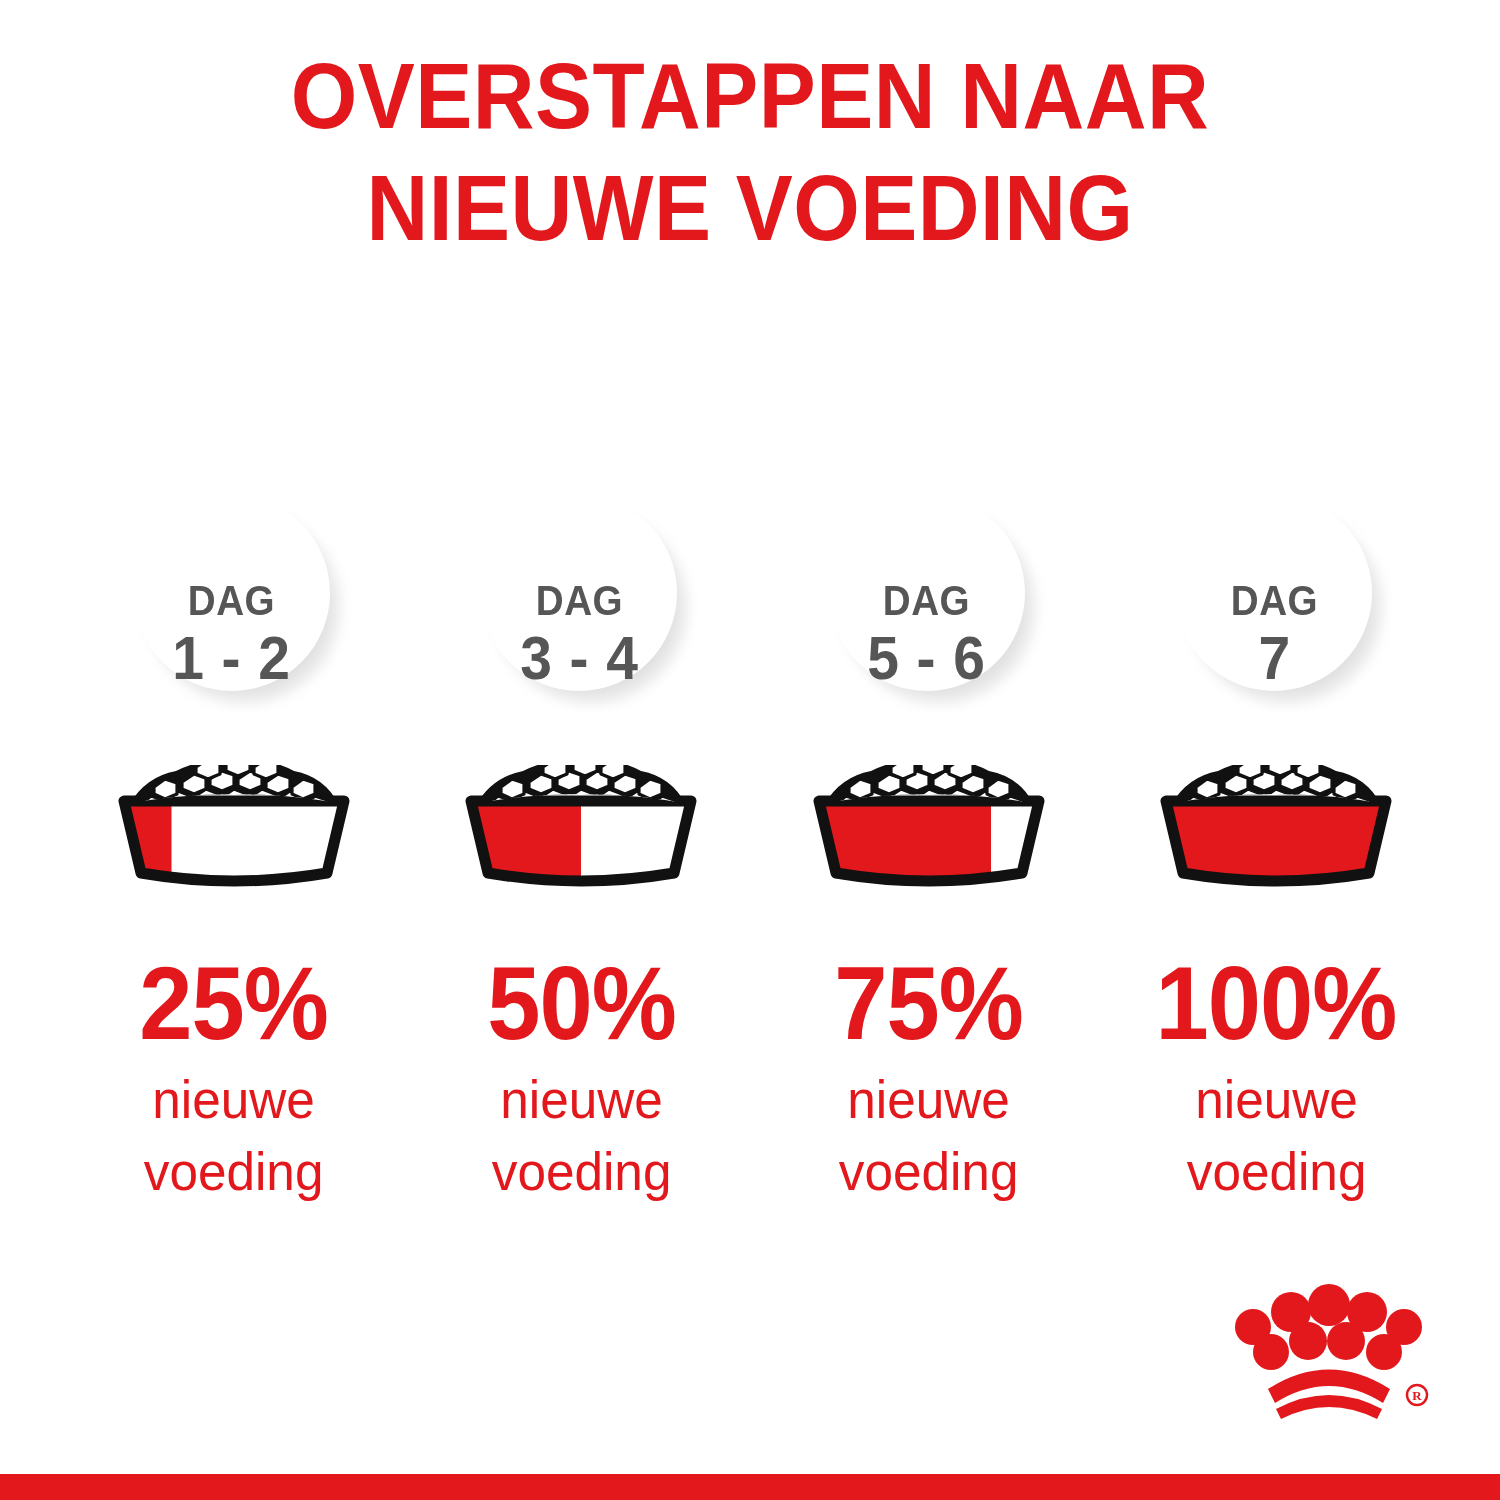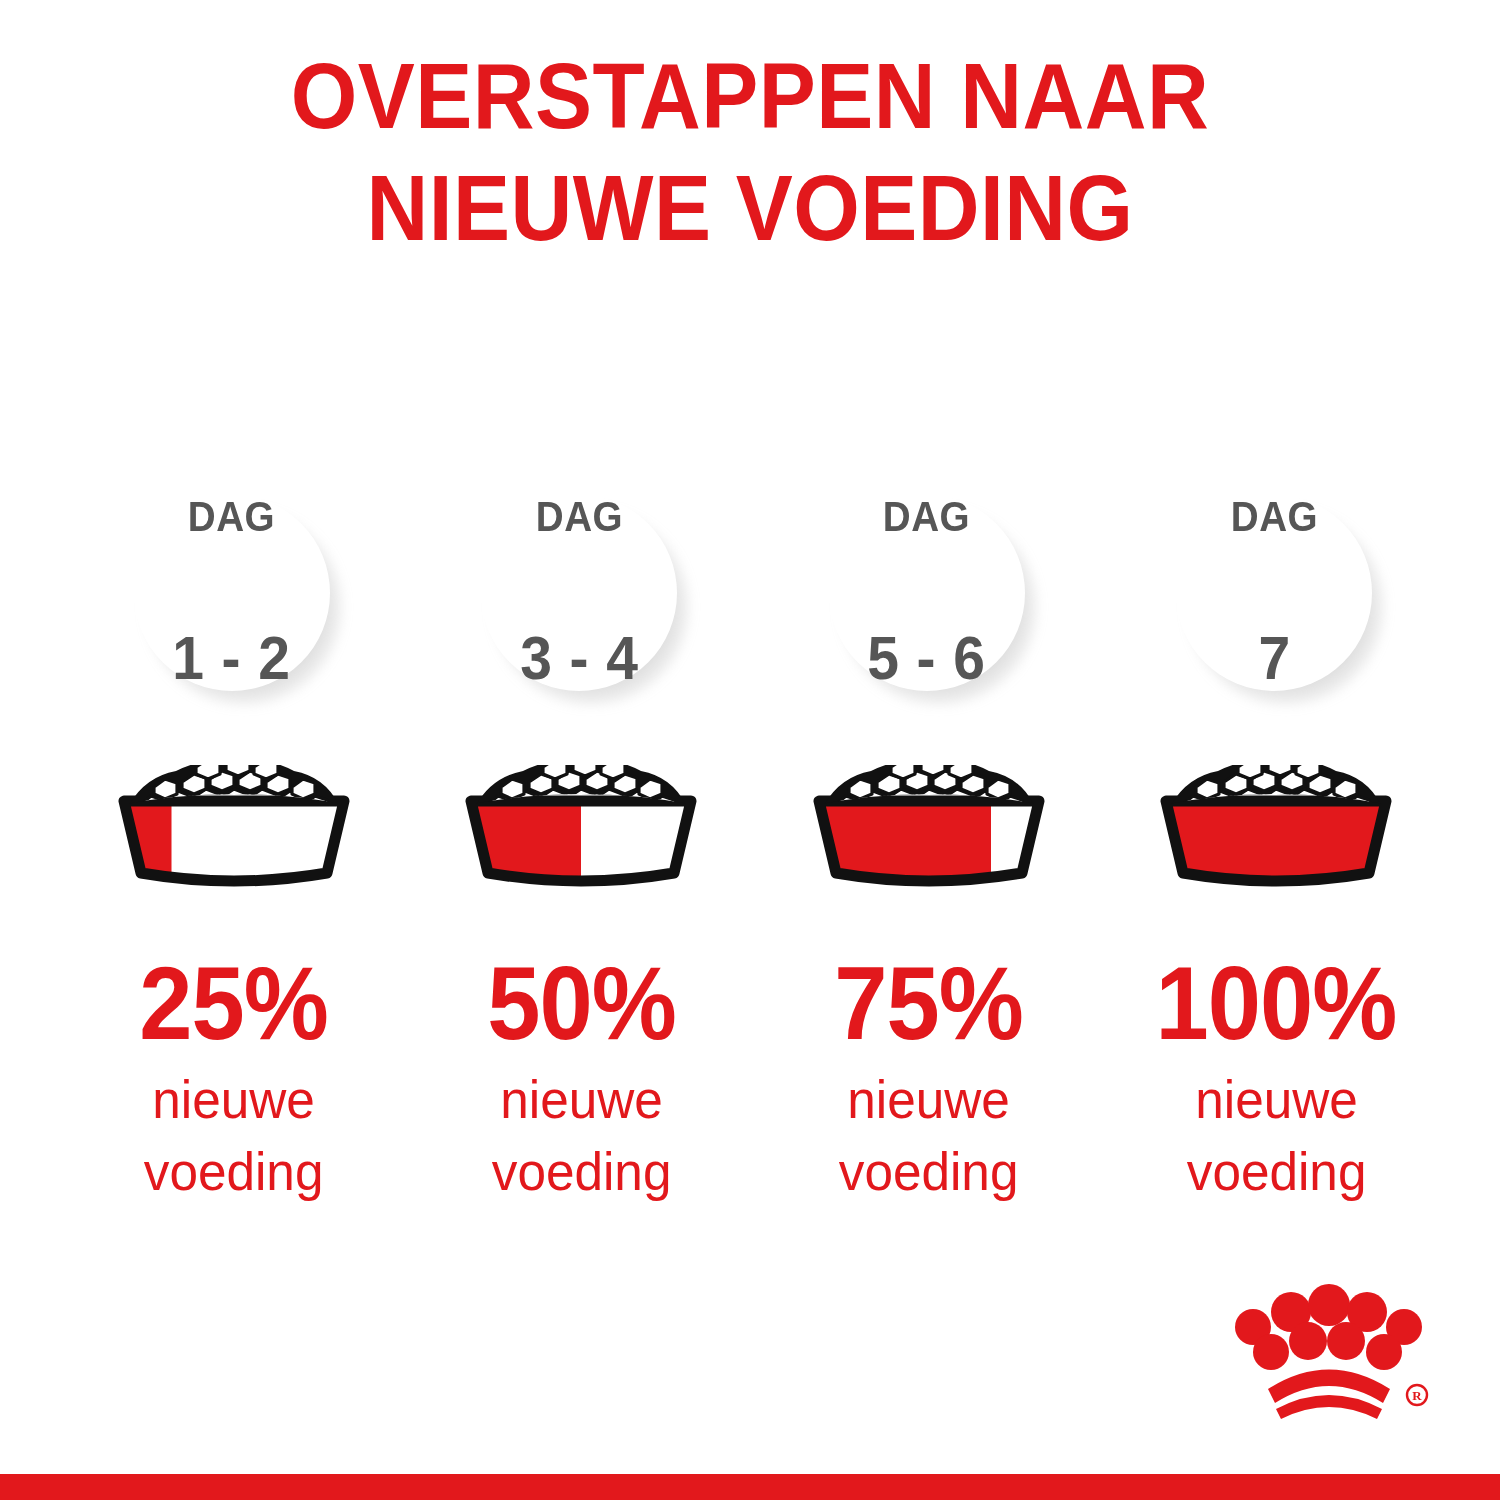--- a/index.html
+++ b/index.html
@@ -82,21 +82,21 @@
     position: absolute;
     left: 0;
     top: 0;
     width: 196px;
     height: 196px;
     border-radius: 50%;
     background: #ffffff;
     display: flex;
     flex-direction: column;
     align-items: center;
-    justify-content: space-between;
+    justify-content: flex-end;
   }
   .badge-word {
     color: #565656;
     font-family: "Liberation Sans Narrow", "Liberation Sans", sans-serif;
     font-weight: 700;
     font-size: 42px;
     line-height: 44px;
     letter-spacing: 0.5px;
     transform: scaleX(0.92);
   }

